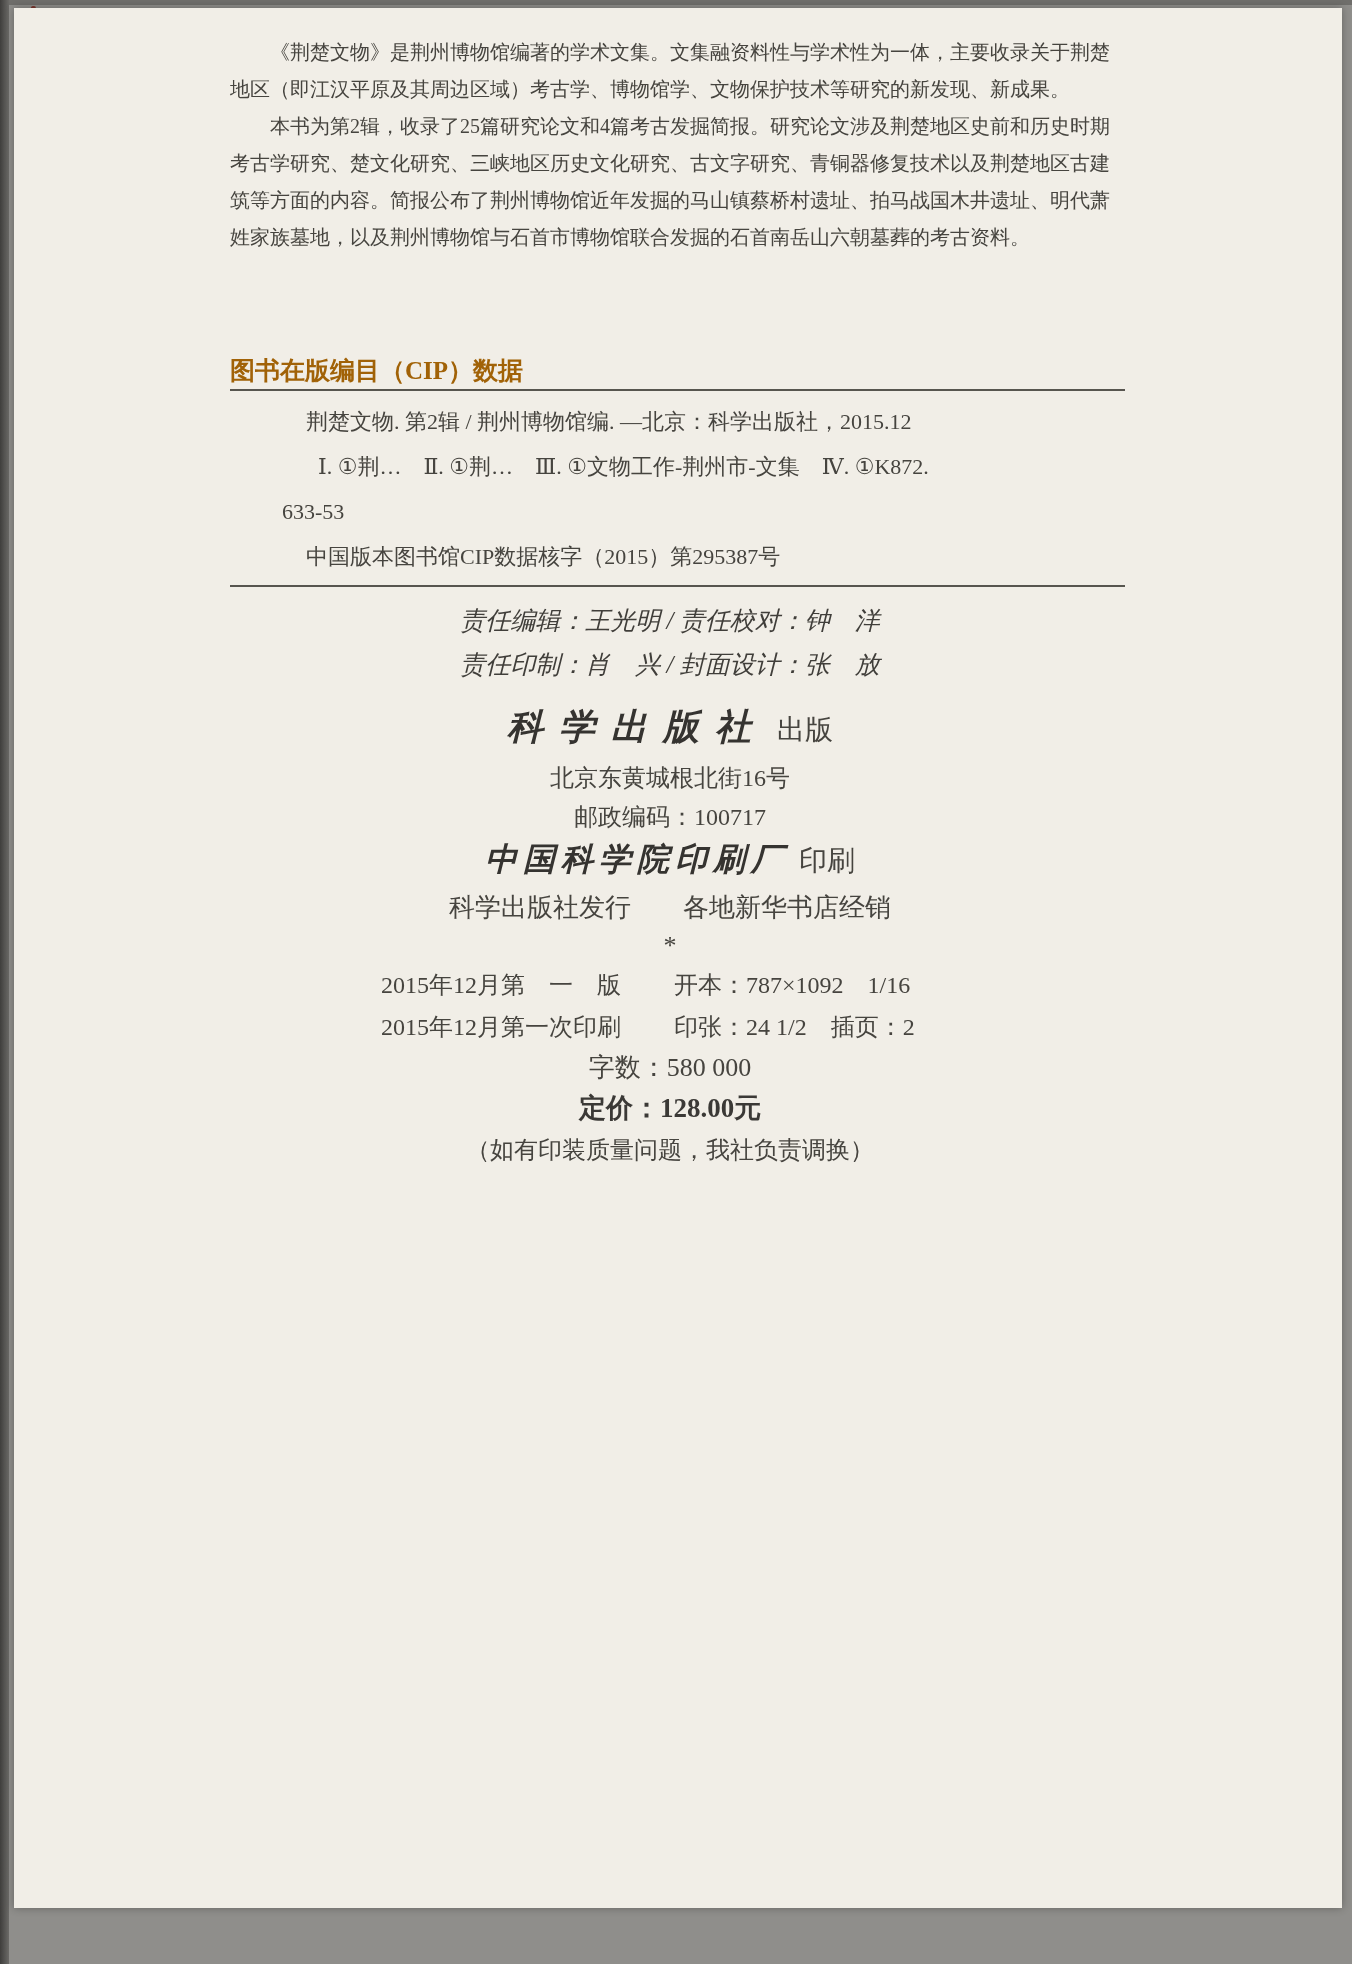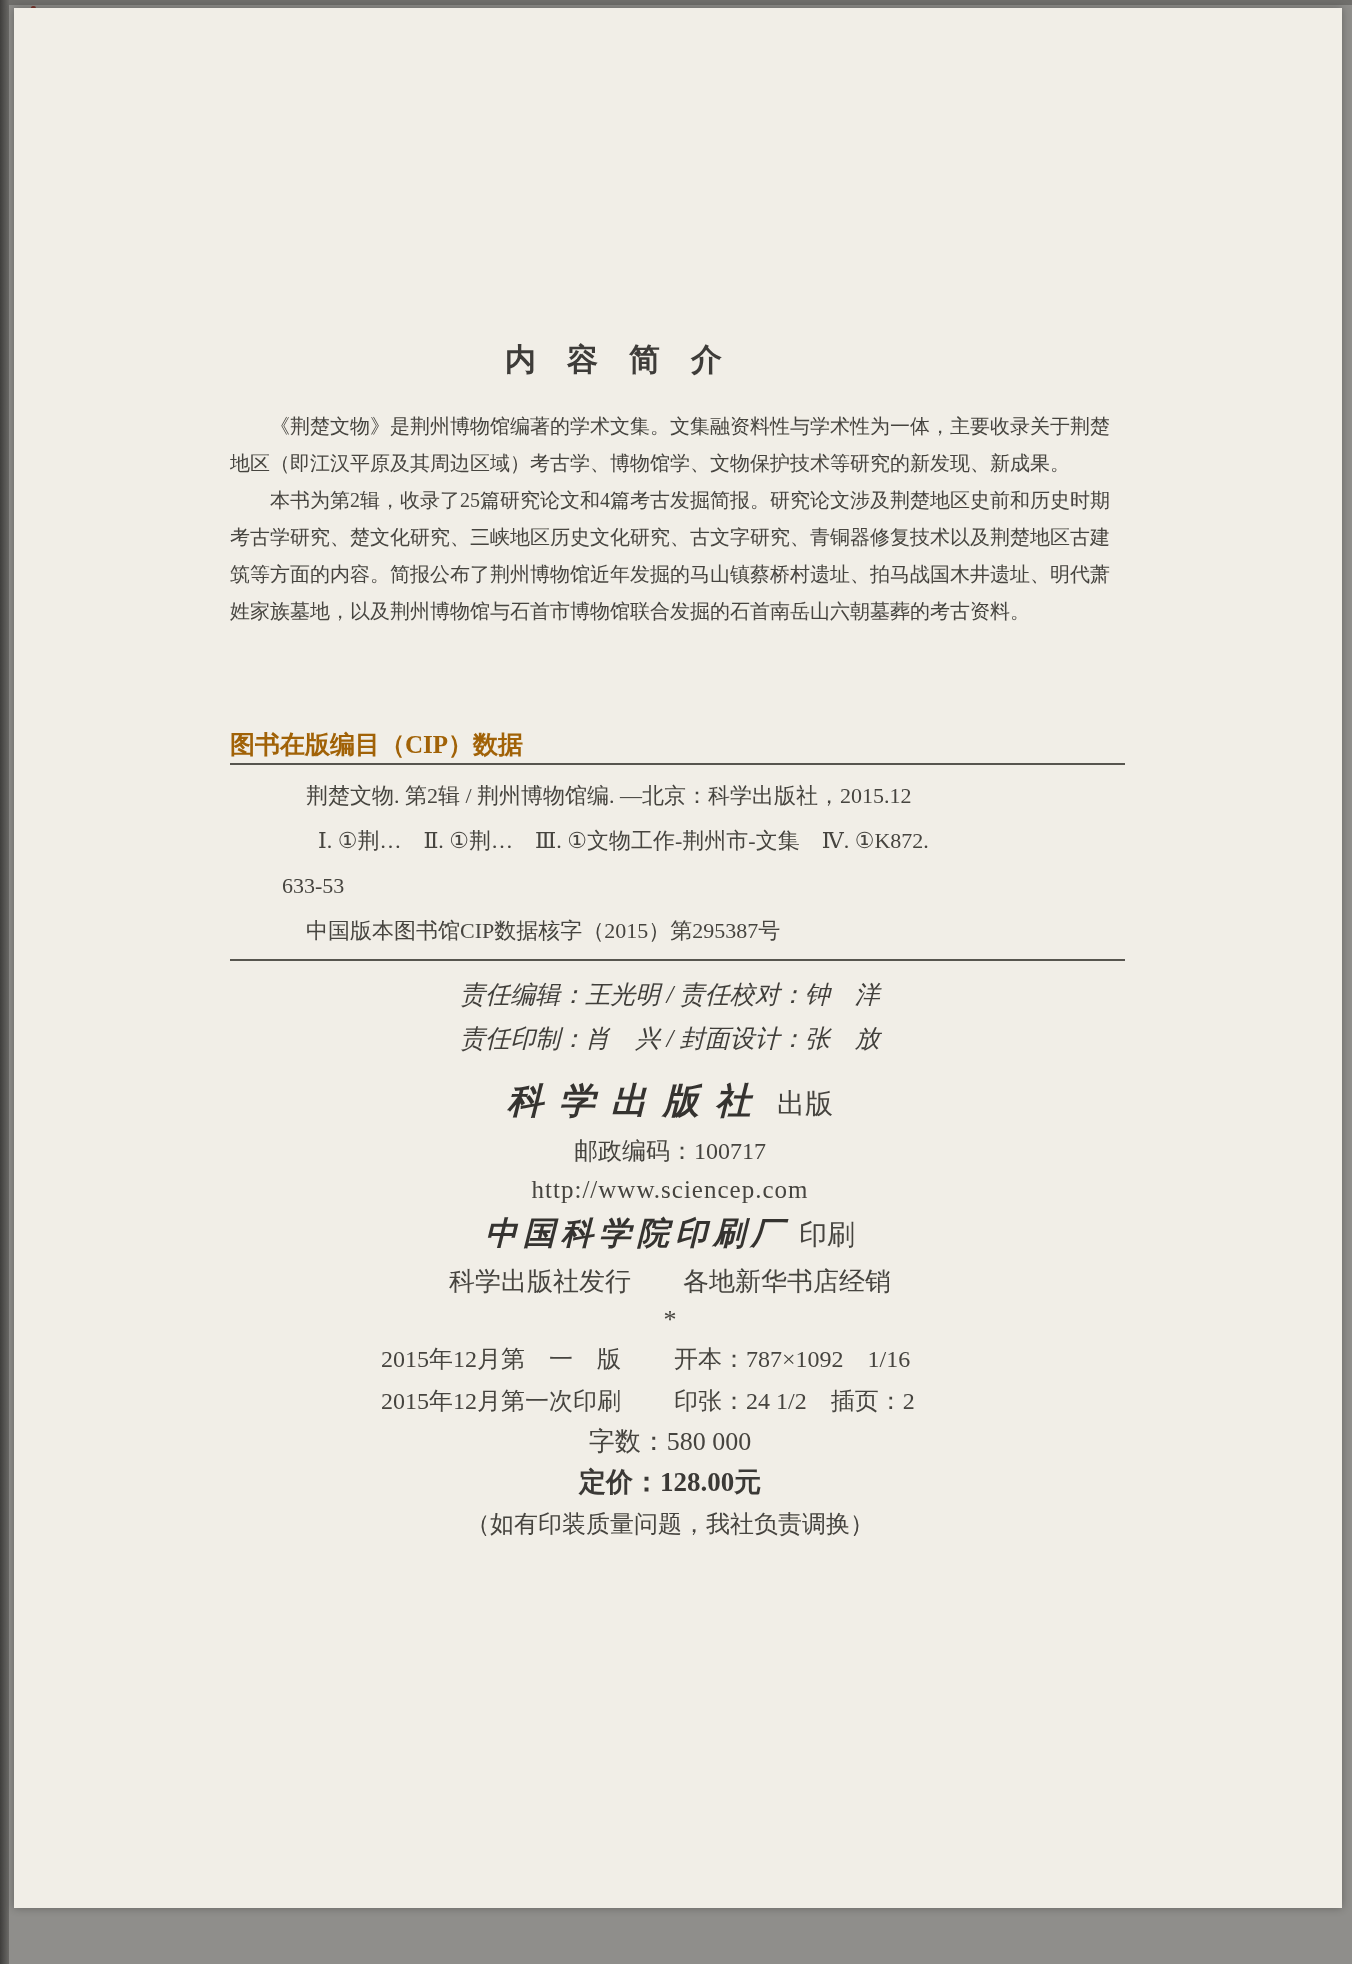--- a/index.html
+++ b/index.html
@@ -86,21 +86,20 @@
 <body>
 
 <div class="edge-top"></div>
 <div class="edge-left"></div>
 <div class="red-mark mark1"></div>
 <div class="red-mark mark2"></div>
 
 <div class="paper">
   <div class="content">
 
-    <div class="title">内　容　简　介</div>
 
     <div class="intro">
       <p>《荆楚文物》是荆州博物馆编著的学术文集。文集融资料性与学术性为一体，主要收录关于荆楚地区（即江汉平原及其周边区域）考古学、博物馆学、文物保护技术等研究的新发现、新成果。</p>
       <p>本书为第2辑，收录了25篇研究论文和4篇考古发掘简报。研究论文涉及荆楚地区史前和历史时期考古学研究、楚文化研究、三峡地区历史文化研究、古文字研究、青铜器修复技术以及荆楚地区古建筑等方面的内容。简报公布了荆州博物馆近年发掘的马山镇蔡桥村遗址、拍马战国木井遗址、明代萧姓家族墓地，以及荆州博物馆与石首市博物馆联合发掘的石首南岳山六朝墓葬的考古资料。</p>
     </div>
 
     <div class="cip">
       <div class="cip-header">图书在版编目（CIP）数据</div>
       <div class="rule"></div>
       <p class="cip-line first ind-a">荆楚文物. 第2辑 / 荆州博物馆编. —北京：科学出版社，2015.12</p>
@@ -112,22 +111,22 @@
 
     <div class="credits">
       <p>责任编辑：王光明 / 责任校对：钟　洋</p>
       <p>责任印制：肖　兴 / 封面设计：张　放</p>
     </div>
 
     <div class="colophon">
       <p class="pub-line">
         <span class="brush">科学出版社</span><span class="role">出版</span>
       </p>
+      <p class="addr">北京东黄城根北街16号</p>
       <p class="post">邮政编码：100717</p>
-      <p class="url">http://www.sciencep.com</p>
       <p class="pub-line printer-line">
         <span class="brush small">中国科学院印刷厂</span><span class="role">印刷</span>
       </p>
       <p class="dist">科学出版社发行　　各地新华书店经销</p>
       <p class="star">*</p>
       <div class="colo-row">
         <span class="left">2015年12月第　一　版</span>
         <span class="right">开本：787×1092　1/16</span>
       </div>
       <div class="colo-row">

